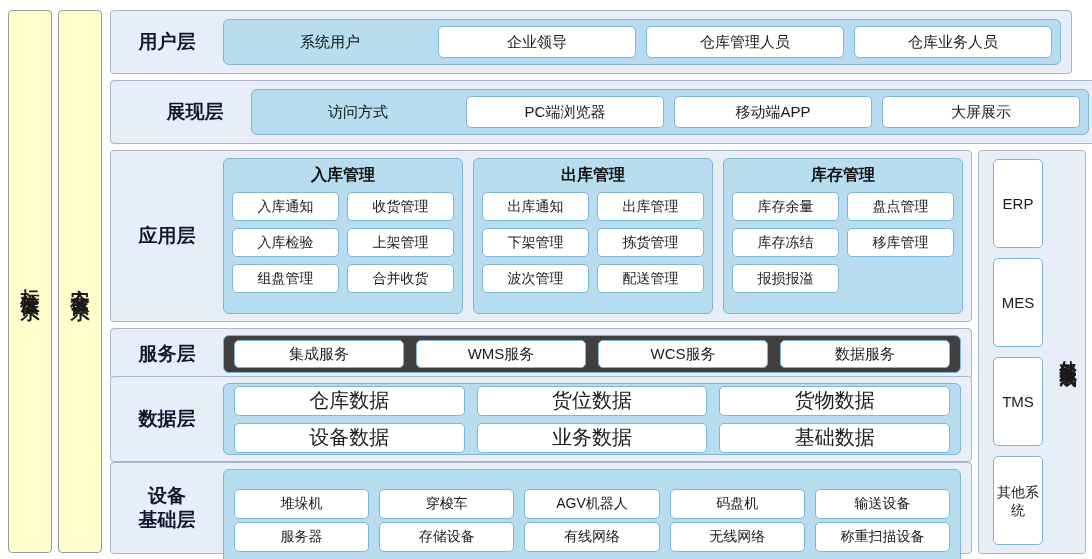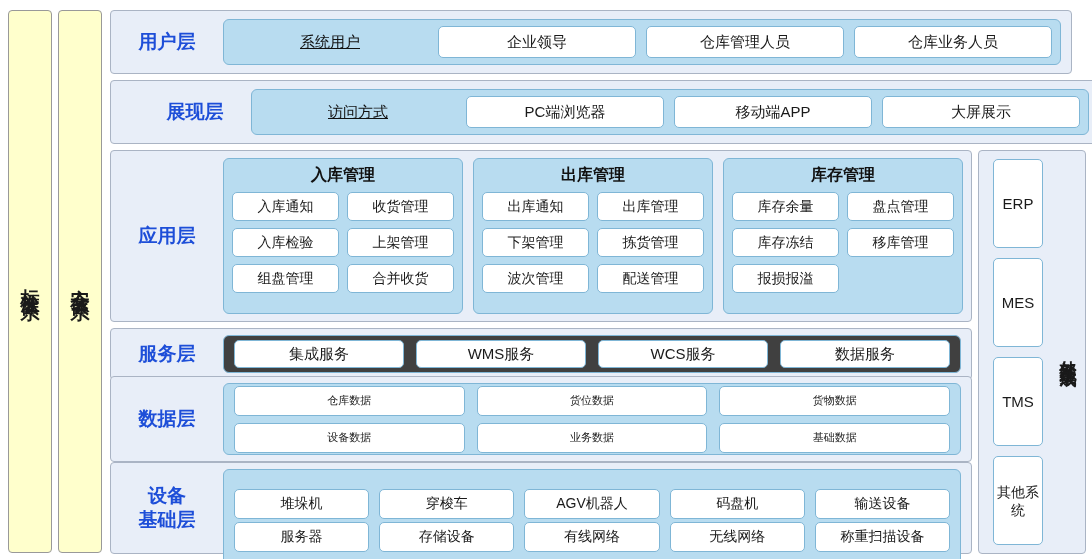--- a/index.html
+++ b/index.html
@@ -39,21 +39,21 @@
     display:flex;
     align-items:center;
   }
   .layer-title{
     width:112px;
     flex:0 0 112px;
     text-align:center;
     font-weight:bold;
     font-size:19px;
     line-height:24px;
-    color:#1d4ed8;
+    color:#0f172a;
   }
   .layer-body{flex:1;display:flex;align-items:center;height:100%;}
 
   
   .bluebar{
     background:#b8dcf0;
     border:1px solid #7fb6d6;
     border-radius:6px;
     height:44px;
     display:flex;align-items:center;
@@ -69,21 +69,20 @@
     height:30px;
     display:flex;align-items:center;justify-content:center;
     font-size:15px;
     flex:1;
   }
   .lbl{
     font-size:15px;
     text-align:center;
     flex:1;
     color:#111;
-    text-decoration:underline;
   }
 
   
   #row-user{left:110px;top:10px;width:960px;height:62px;}
   #row-present{left:110px;top:80px;width:960px;height:62px;padding-left:28px;}
   #row-app{left:110px;top:150px;width:860px;height:170px;background:#e8eef8;}
   #row-service{left:110px;top:328px;width:860px;height:50px;}
   #row-data{left:110px;top:376px;width:860px;height:84px;}
   #row-device{left:110px;top:462px;width:860px;height:90px;}
 
@@ -120,21 +119,21 @@
   .servicebar .wbox{height:26px;font-size:15px;}
 
   
   .databar{
     background:#b8dcf0;border:1px solid #7fb6d6;border-radius:6px;
     flex:1;margin-right:10px;height:72px;
     display:grid;grid-template-columns:1fr 1fr 1fr;gap:7px 12px;
     padding:6px 10px;box-sizing:border-box;
     align-content:center;
   }
-  .databar .wbox{height:28px;font-size:11px;}
+  .databar .wbox{height:28px;font-size:20px;}
 
   
   .devicebar{
     background:#b8dcf0;border:1px solid #7fb6d6;border-radius:6px;
     flex:1;margin-right:10px;height:102px;
     display:grid;grid-template-columns:repeat(5,1fr);gap:3px 10px;
     padding:6px 10px;box-sizing:border-box;align-content:center;margin-top:24px;
   }
   .devicebar .wbox{height:28px;font-size:14px;}
 

